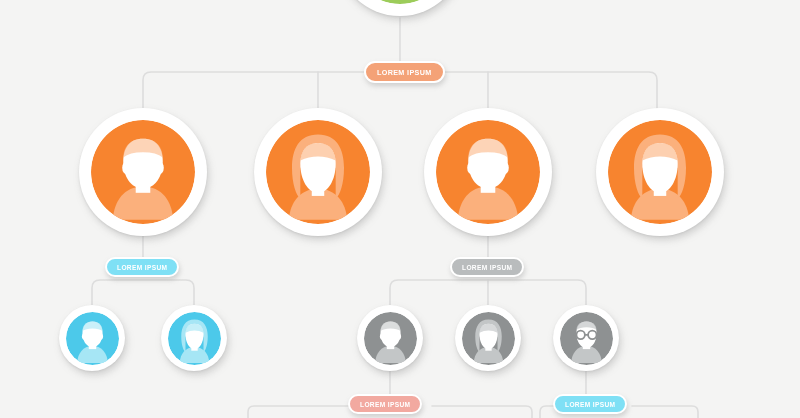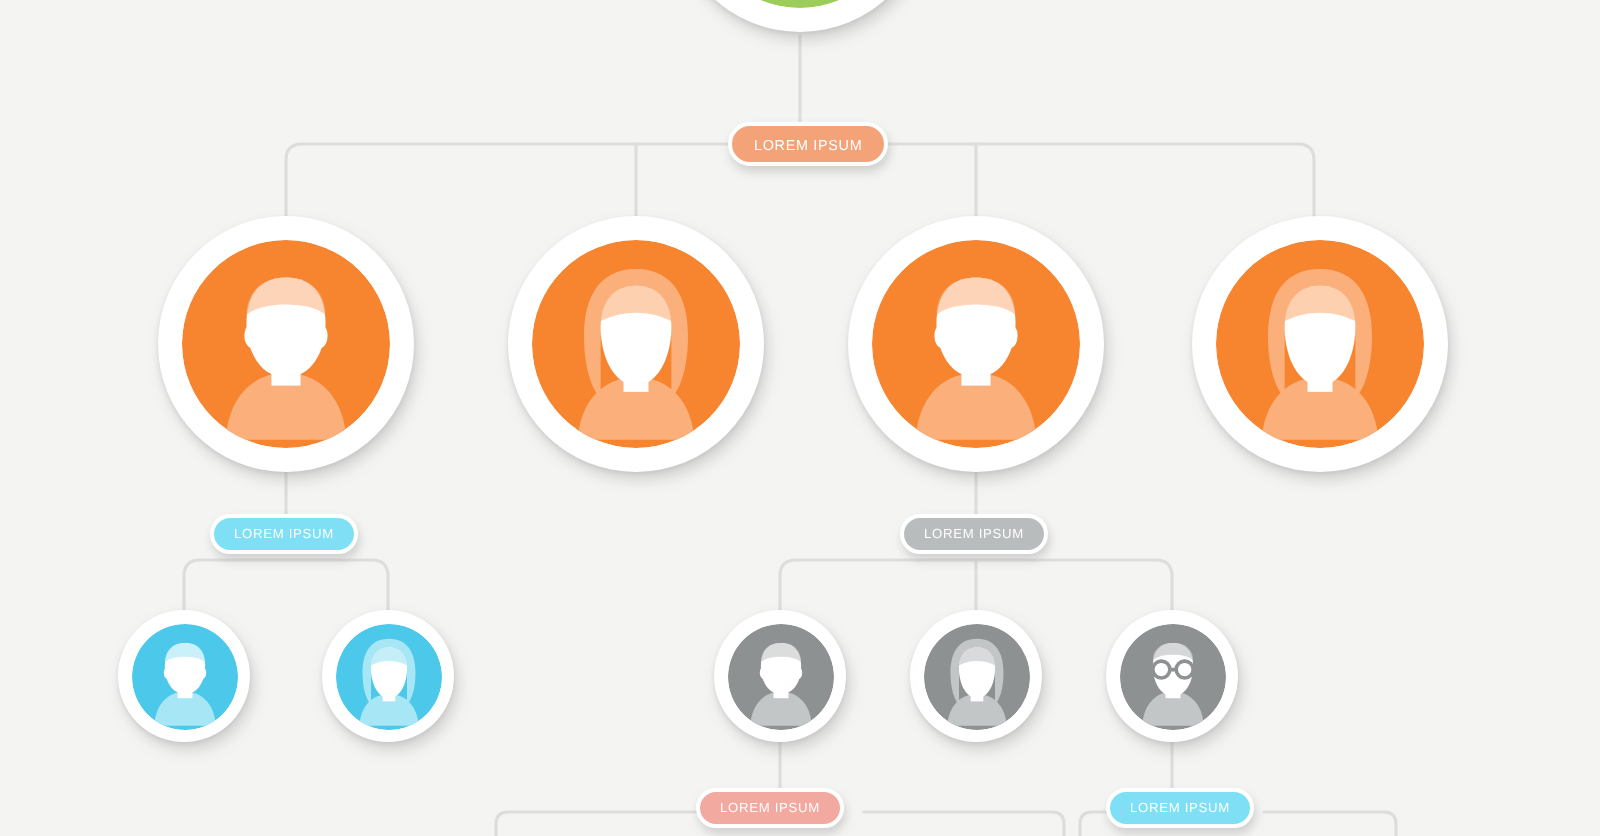--- a/index.html
+++ b/index.html
@@ -39,21 +39,21 @@
   .n-sm .disc { width:53px; height:53px; }
   .n-top { width:128px; height:128px; }
   .n-top .disc { width:104px; height:104px; }
 
   
   .pill {
     position:absolute; z-index:4;
     display:flex; align-items:center; justify-content:center;
     border-radius:999px;
     color:#ffffff;
-    font-weight:normal;
+    font-weight:bold;
     letter-spacing:.35px;
     white-space:nowrap;
     border:2px solid #ffffff;
     box-shadow: 1px 3px 5px rgba(150,150,150,.38);
     user-select:none;
   }
   .pill-lg { height:22px; padding:0 11px; font-size:7.2px; }
   .pill-sm { height:20px; padding:0 10px; font-size:6.6px; }
 
   .p-orange { background:#f4a277; }

